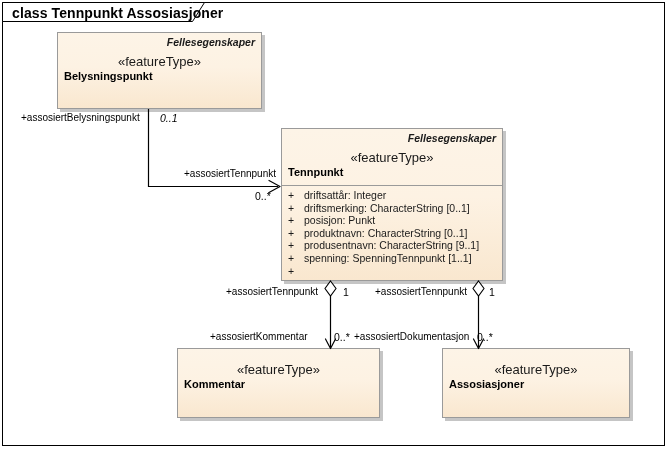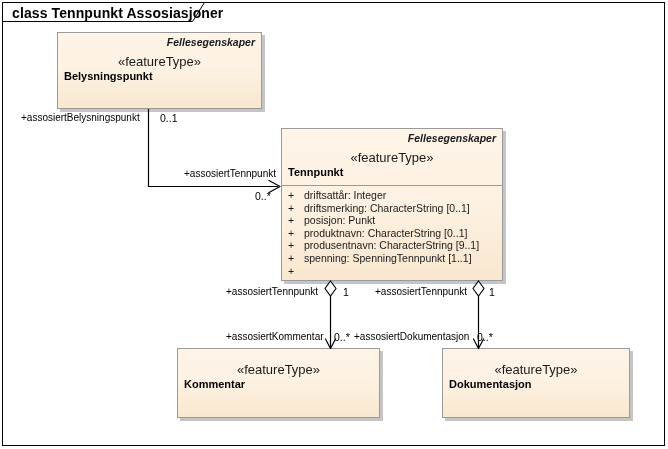--- a/index.html
+++ b/index.html
@@ -208,21 +208,21 @@
   <div class="uml-class" id="cls-kommentar" style="left:177px; top:348px; width:203px; height:70px;">
     <div class="uml-header" style="padding-top:14px;">
       <div class="stereotype" style="margin-top:0;">«featureType»</div>
       <div class="class-name">Kommentar</div>
     </div>
   </div>
 
   <div class="uml-class" id="cls-dokumentasjon" style="left:442px; top:348px; width:188px; height:70px;">
     <div class="uml-header" style="padding-top:14px;">
       <div class="stereotype" style="margin-top:0;">«featureType»</div>
-      <div class="class-name">Dokumentasjon</div>
+      <div class="class-name">Assosiasjoner</div>
     </div>
   </div>
 
   <svg class="conn-svg" viewBox="0 0 668 449">
 
     <g>
       <path d="M 148.5 109 L 148.5 186.5 L 278 186.5" fill="none" stroke="#000000" stroke-width="1.2"></path>
 
       <path d="M 269 180.5 L 280 186.5 L 269 192.5" fill="none" stroke="#000000" stroke-width="1.2" stroke-linecap="round" stroke-linejoin="round"></path>
     </g>
@@ -236,28 +236,28 @@
     </g>
 
     <g>
       <path d="M 478.5 296 L 478.5 347" fill="none" stroke="#000000" stroke-width="1.2"></path>
       <path d="M 478.5 281 L 484 288.5 L 478.5 296 L 473 288.5 Z" fill="#ffffff" stroke="#000000" stroke-width="1.1"></path>
       <path d="M 473.5 339 L 478.5 348.5 L 483.5 339" fill="none" stroke="#000000" stroke-width="1.2" stroke-linecap="round" stroke-linejoin="round"></path>
     </g>
   </svg>
 
   <div class="assoc-label" style="left:14px; top:112px;">+assosiertBelysningspunkt</div>
-  <div class="mult-label" style="left:160px; top:112px;">0..1</div>
+  <div class="mult-label" style="left:160px; top:112px;font-style:italic;">0..1</div>
 
   <div class="assoc-label" style="left:177px; top:168px;">+assosiertTennpunkt</div>
   <div class="mult-label" style="left:255px; top:190px;">0..*</div>
 
   <div class="assoc-label" style="left:219px; top:286px;">+assosiertTennpunkt</div>
   <div class="mult-label" style="left:343px; top:286px;">1</div>
-  <div class="assoc-label" style="left:219px; top:331px;">+assosiertKommentar</div>
+  <div class="assoc-label" style="left:203px; top:331px;">+assosiertKommentar</div>
   <div class="mult-label" style="left:334px; top:331px;">0..*</div>
 
   <div class="assoc-label" style="left:368px; top:286px;">+assosiertTennpunkt</div>
   <div class="mult-label" style="left:489px; top:286px;">1</div>
   <div class="assoc-label" style="left:347px; top:331px;text-align:right;">+assosiertDokumentasjon</div>
   <div class="mult-label" style="left:477px; top:331px;">0..*</div>
 
 </div>
 
 </body></html>

